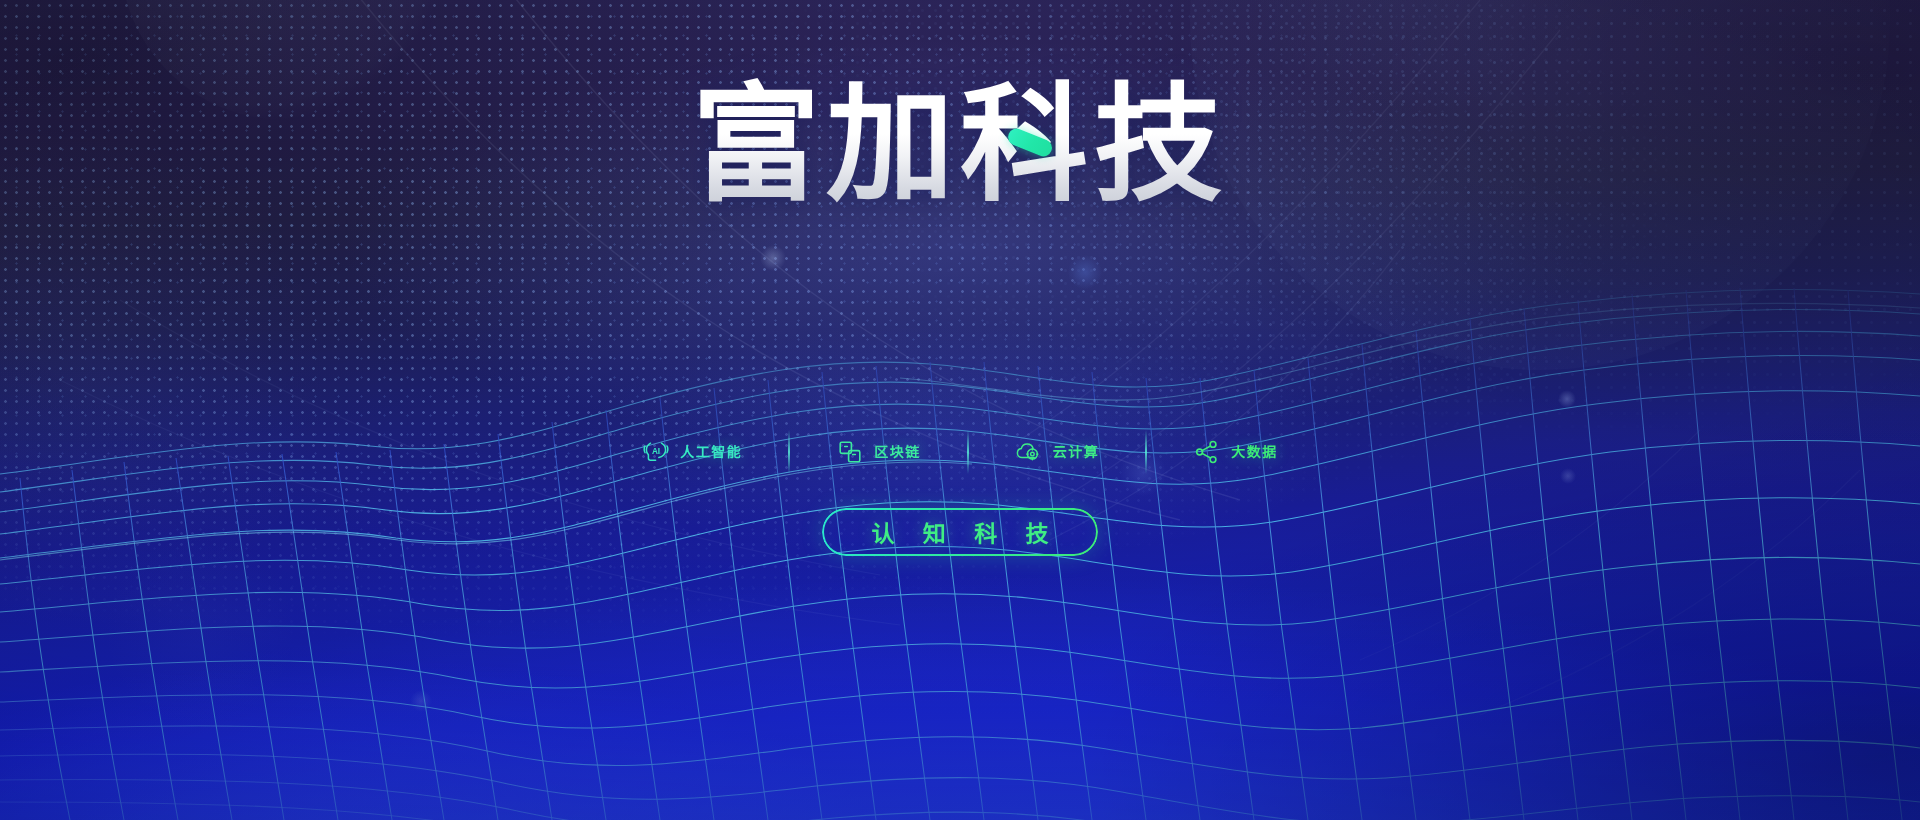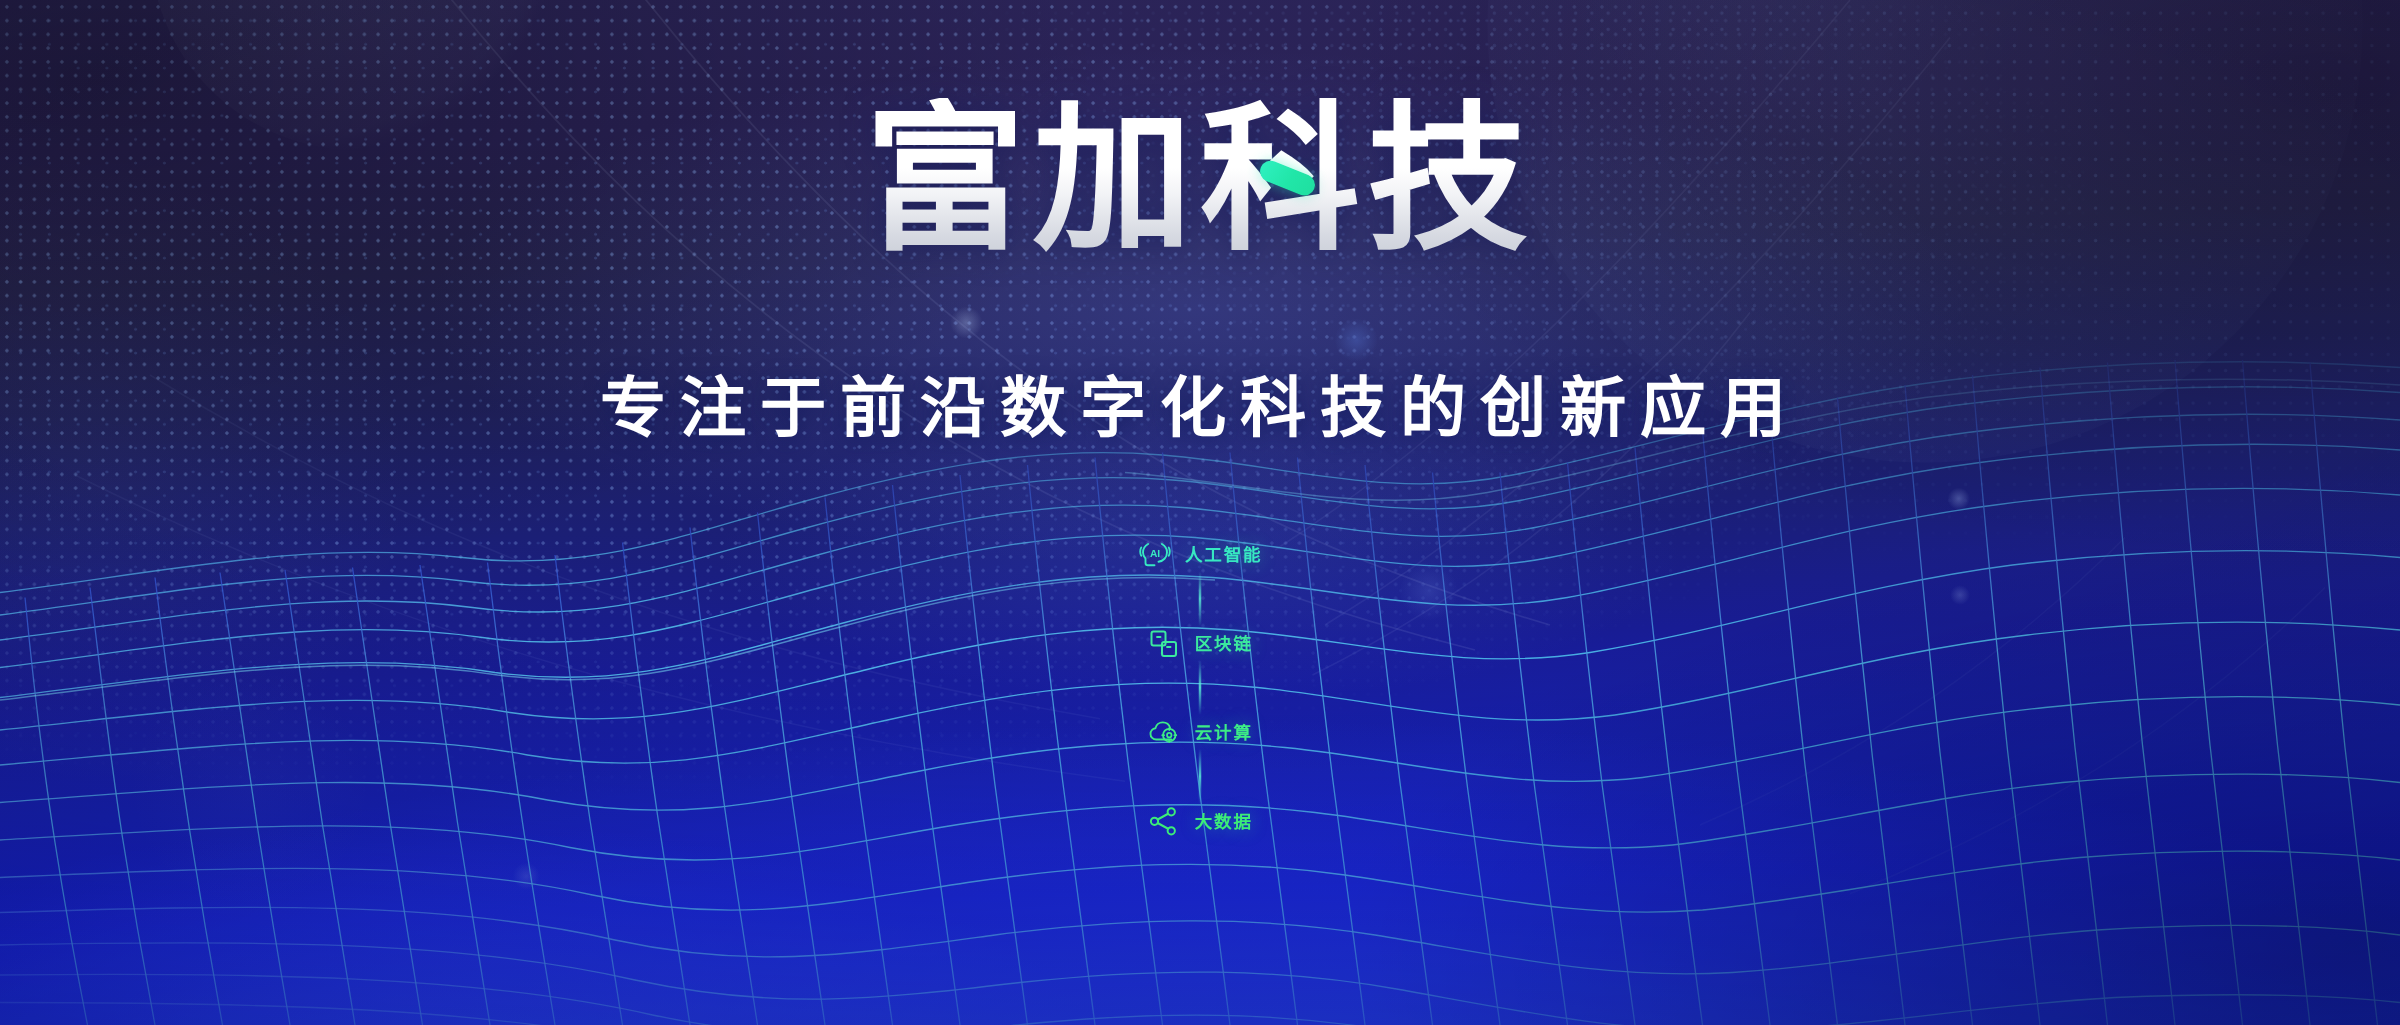--- a/index.html
+++ b/index.html
@@ -165,21 +165,20 @@
 
   
   .tagrow {
     position: absolute;
     top: 430px;
     left: 0; right: 0;
     display: flex;
     justify-content: center;
     align-items: center;
     gap: 0;
-    flex-direction: column;
   }
   .tag {
     display: flex;
     align-items: center;
     gap: 11px;
     padding: 0 46px;
     white-space: nowrap;
   }
   .tag .tag-icon {
     display: inline-flex;
@@ -396,21 +395,20 @@
   <div class="bg-layer bg-bottomglow"></div>
   <div class="bg-layer bg-vignette"></div>
 
   <div class="content">
 
     <h1 class="brand-title">
       <span>富加科技</span>
       <span class="accent"></span>
     </h1>
 
-    <p class="brand-sub">专注于前沿数字化科技的创新应用</p>
 
     <div class="tagrow">
 
       <div class="tag t1">
         <span class="tag-icon">
           <svg width="26" height="26" viewBox="0 0 26 26" fill="none" xmlns="http://www.w3.org/2000/svg" aria-hidden="true">
             <path d="M7.5 4.2 C5.0 5.6 3.4 8.0 3.4 10.9 C3.4 13.0 4.2 14.6 5.4 15.8 L5.4 19.3 C5.4 20.4 6.2 21.2 7.3 21.2 L12.6 21.2" stroke="currentColor" stroke-width="1.5" stroke-linecap="round" fill="none"></path>
             <path d="M2.0 7.0 C0.9 8.4 0.9 12.0 2.0 13.6" stroke="currentColor" stroke-width="1.5" stroke-linecap="round" fill="none"></path>
             <path d="M24.0 7.0 C25.1 8.4 25.1 12.0 24.0 13.6" stroke="currentColor" stroke-width="1.5" stroke-linecap="round" fill="none"></path>
             <path d="M18.5 4.2 C21.0 5.6 22.6 8.0 22.6 10.9 C22.6 14.9 19.6 18.0 15.8 18.4" stroke="currentColor" stroke-width="1.5" stroke-linecap="round" fill="none"></path>
@@ -463,15 +461,20 @@
             <circle cx="19.0" cy="20.6" r="2.9" stroke="currentColor" stroke-width="1.6" fill="none"></circle>
             <path d="M16.5 7.0 L8.1 11.6" stroke="currentColor" stroke-width="1.6" stroke-linecap="round"></path>
             <path d="M8.1 14.4 L16.5 19.0" stroke="currentColor" stroke-width="1.6" stroke-linecap="round"></path>
           </svg>
         </span>
         <span class="tag-label">大数据</span>
       </div>
 
     </div>
 
+    <div class="badge-wrap">
+      <div class="badge">
+        <span class="badge-text">认 知 科 技</span>
+      </div>
+    </div>
 
   </div>
 </div>
 
 </body></html>

